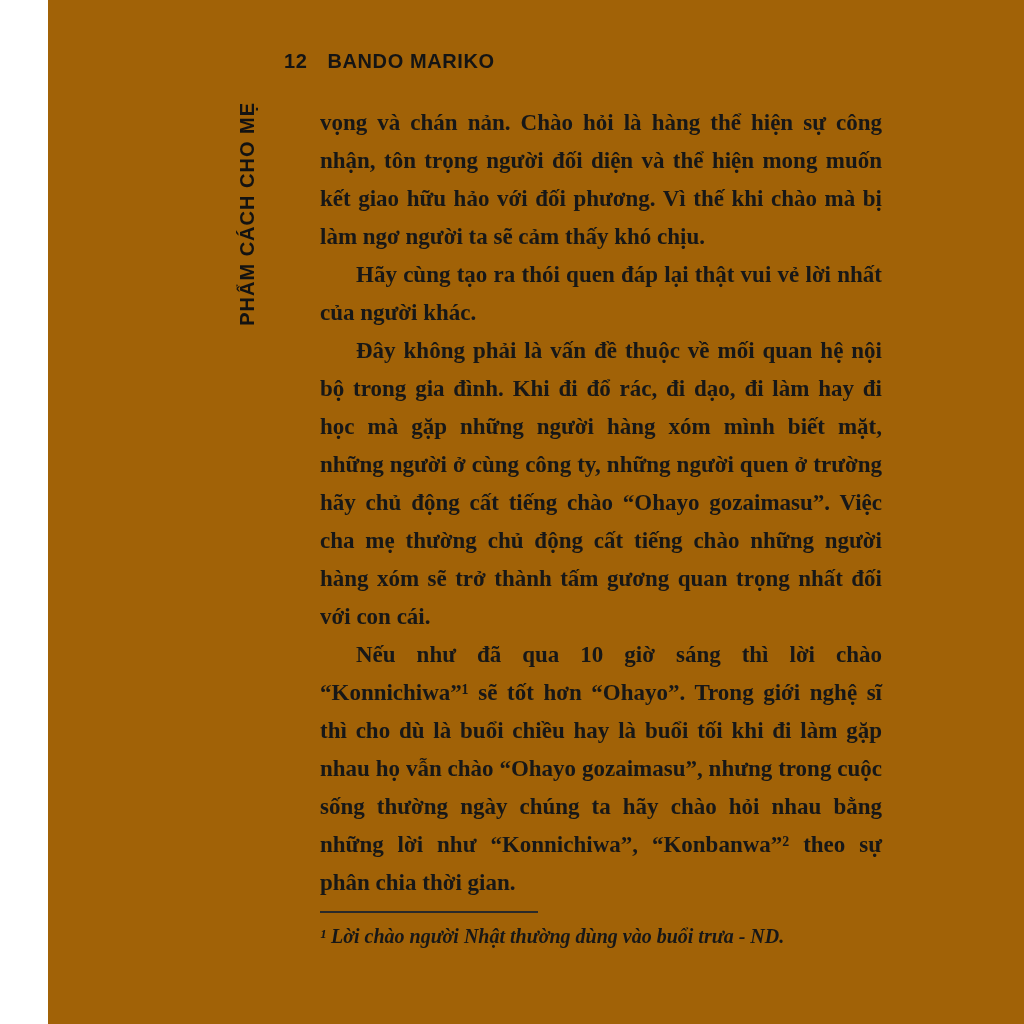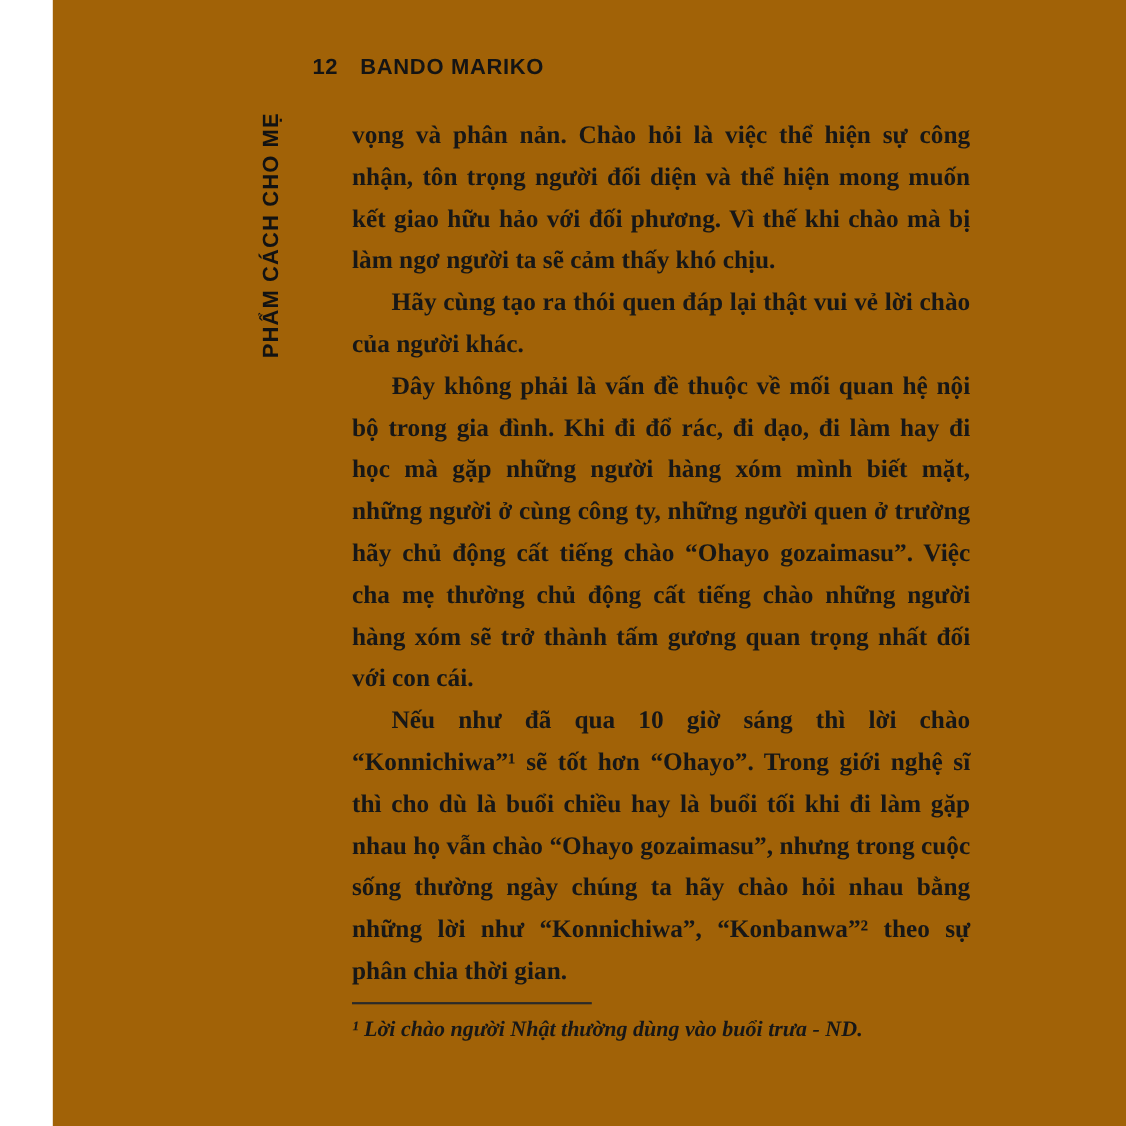--- a/index.html
+++ b/index.html
@@ -82,21 +82,21 @@
   <div class="header">
     <span>12</span>
     <span>BANDO MARIKO</span>
   </div>
 
   <div class="spine">
     <span class="txt">PHẨM CÁCH CHO MẸ</span>
   </div>
 
   <div class="text-block">
-    <p class="para">vọng và phân nản. Chào hỏi là việc thể hiện sự công nhận, tôn trọng người đối diện và thể hiện mong muốn kết giao hữu hảo với đối phương. Vì thế khi chào mà bị làm ngơ người ta sẽ cảm thấy khó chịu.</p>
-    <p class="para indent">Hãy cùng tạo ra thói quen đáp lại thật vui vẻ lời chào của người khác.</p>
+    <p class="para">vọng và chán nản. Chào hỏi là hàng thể hiện sự công nhận, tôn trọng người đối diện và thể hiện mong muốn kết giao hữu hảo với đối phương. Vì thế khi chào mà bị làm ngơ người ta sẽ cảm thấy khó chịu.</p>
+    <p class="para indent">Hãy cùng tạo ra thói quen đáp lại thật vui vẻ lời nhất của người khác.</p>
     <p class="para indent">Đây không phải là vấn đề thuộc về mối quan hệ nội bộ trong gia đình. Khi đi đổ rác, đi dạo, đi làm hay đi học mà gặp những người hàng xóm mình biết mặt, những người ở cùng công ty, những người quen ở trường hãy chủ động cất tiếng chào “Ohayo gozaimasu”. Việc cha mẹ thường chủ động cất tiếng chào những người hàng xóm sẽ trở thành tấm gương quan trọng nhất đối với con cái.</p>
     <p class="para indent">Nếu như đã qua 10 giờ sáng thì lời chào “Konnichiwa”¹ sẽ tốt hơn “Ohayo”. Trong giới nghệ sĩ thì cho dù là buổi chiều hay là buổi tối khi đi làm gặp nhau họ vẫn chào “Ohayo gozaimasu”, nhưng trong cuộc sống thường ngày chúng ta hãy chào hỏi nhau bằng những lời như “Konnichiwa”, “Konbanwa”² theo sự phân chia thời gian.</p>
     <div class="footnote-rule"></div>
     <p class="footnote">¹ Lời chào người Nhật thường dùng vào buổi trưa - ND.</p>
   </div>
 
 </div>
 
 </body></html>

